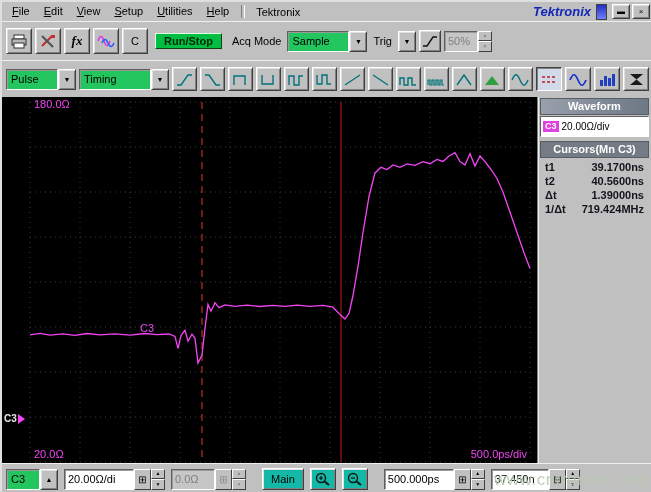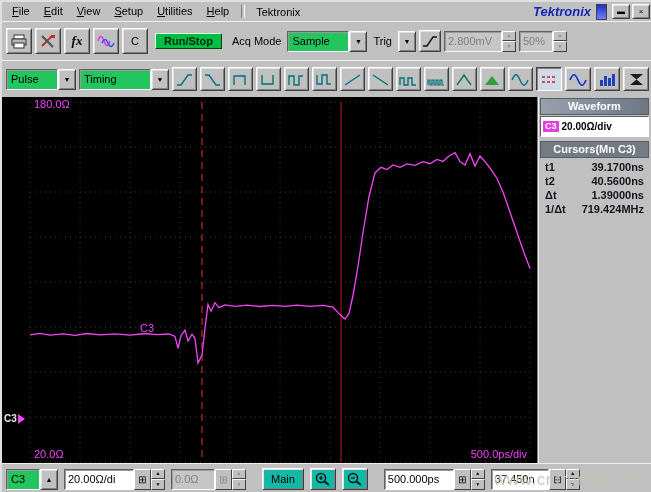--- a/index.html
+++ b/index.html
@@ -64,21 +64,21 @@
   .ch-txt{color:#e8e8e8;font-size:10px;font-weight:bold;}
   .ch-tri{width:0;height:0;border-top:5px solid transparent;border-bottom:5px solid transparent;border-left:7px solid #f545f5;margin-left:1px;}
   .sidebar{width:112px;background:#c0c0c0;border-left:1px solid #808080;font-size:11px;
     box-shadow:inset 1px 0 0 #efefef;display:flex;flex-direction:column;}
   .panel-header{height:15px;line-height:15px;text-align:center;font-size:11px;font-weight:bold;color:#fff;
     background:linear-gradient(to right,#98a0ac,#6e7885);border:1px solid #585d64;margin:1px 1px 0 2px;}
   .panel-header.dark{background:#747b85;}
   .wave-list{background:#fff;border:1px solid;border-color:#606060 #fff #fff #606060;margin:1px 1px 3px 2px;
     height:19px;display:flex;align-items:center;font-size:10px;}
   .chip{background:#e040e0;color:#fff;font-weight:bold;font-size:9px;padding:1px 2px;margin:0 3px 0 2px;line-height:1.1;}
-  .wl-text{white-space:nowrap;overflow:hidden;font-weight:bold;}
+  .wl-text{white-space:nowrap;overflow:hidden;}
   .readouts{padding-top:2px;}
   .readout-row{display:flex;justify-content:space-between;padding:1px 6px 1px 7px;font-size:11px;font-weight:bold;color:#14141c;text-align:center;}
   
   .bottombar{height:30px;display:flex;align-items:center;gap:6px;padding:0 4px;
     border-top:1px solid #efefef;flex:0 0 auto;position:relative;}
   .bb-btn{height:22px;padding:0 8px;font-size:11px;background:#14b8a6;
     border:1px solid;border-color:#fff #404040 #404040 #fff;
     box-shadow:inset 1px 1px 0 #dfdfdf,inset -1px -1px 0 #808080;display:flex;align-items:center;justify-content:center;}
   .gap-l{margin-left:10px;}
   .watermark{position:absolute;right:5px;bottom:4px;font-size:17px;color:#b9c9b0;opacity:.88;
@@ -137,27 +137,20 @@
     </div>
     <span class="tb-label">Trig</span>
     <div class="combo">
       <span class="drop">▼</span>
     </div>
     <button class="tb-btn" style="height:22px;min-width:22px">
       <svg width="16" height="13" viewBox="0 0 16 13">
           <path d="M1 11 h4 L11 2 h4" stroke="#111" fill="none" stroke-width="1.4"></path>
         </svg>
     </button>
-    <div class="spin disabled">
-      <span class="sfield" style="min-width:50px">2.800mV</span>
-      <span class="arrows">
-        <button class="sa">▲</button>
-        <button class="sa">▼</button>
-      </span>
-    </div>
     <div class="spin disabled">
       <span class="sfield" style="min-width:26px">50%</span>
       <span class="arrows">
         <button class="sa">▲</button>
         <button class="sa">▼</button>
       </span>
     </div>
     <span class="spacer"></span>
 
   </div>

